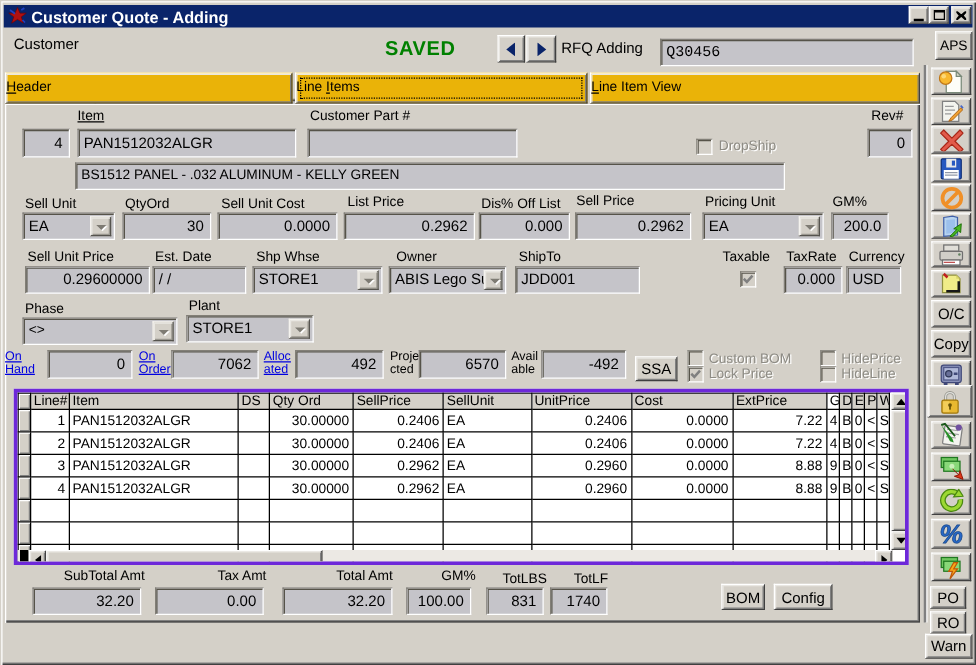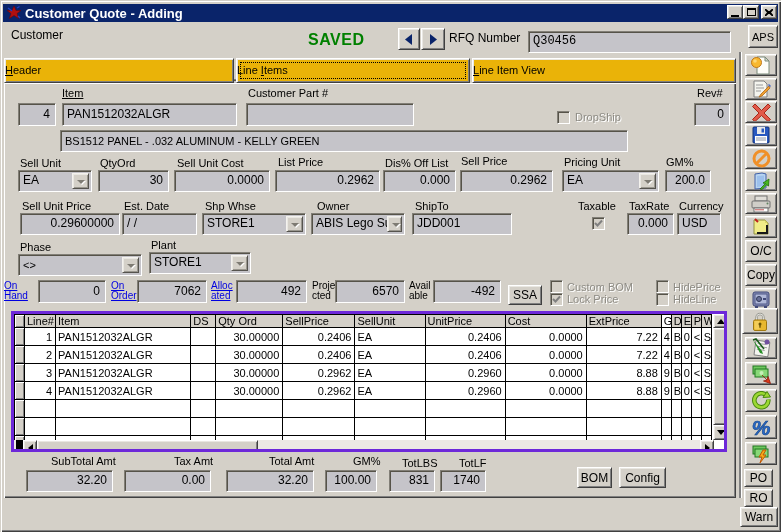--- a/index.html
+++ b/index.html
@@ -66,21 +66,21 @@
   <div class="btn" style="left:398px;top:28px;width:22px;height:22px;">
       <svg width="10" height="11" viewBox="0 0 10 11">
         <path d="M8 0 L8 11 L1 5.5 Z" fill="#0a246a"></path>
       </svg>
     </div>
   <div class="btn" style="left:421px;top:28px;width:24px;height:22px;">
       <svg width="10" height="11" viewBox="0 0 10 11">
         <path d="M2 0 L2 11 L9 5.5 Z" fill="#0a246a"></path>
       </svg>
     </div>
-  <div class="lbl" style="left:449px;top:31px;font-size:12px;">RFQ Number</div>
+  <div class="lbl" style="left:449px;top:31px;font-size:12px;">RFQ Adding</div>
   <div class="fld" style="left:528px;top:31px;width:203px;height:22px;font-family:Liberation Mono, monospace;">
       <div class="tx">Q30456</div>
     </div>
   <div class="btn" style="left:748px;top:25px;width:30px;height:23px;">APS</div>
 
   <div class="tab" style="left:4px;width:230px;"><u>H</u>eader</div>
   <div class="tab" style="left:236px;width:234px;"><span style="display:block;position:absolute;left:3px;right:3px;top:3px;bottom:3px;border:1px dotted #000;"></span>Line <u>I</u>tems</div>
   <div class="tab" style="left:472px;width:264px;"><u>L</u>ine Item View</div>
 
   <div class="abs" style="left:4px;top:83px;width:732px;height:415px;background:#d4d0c8;

